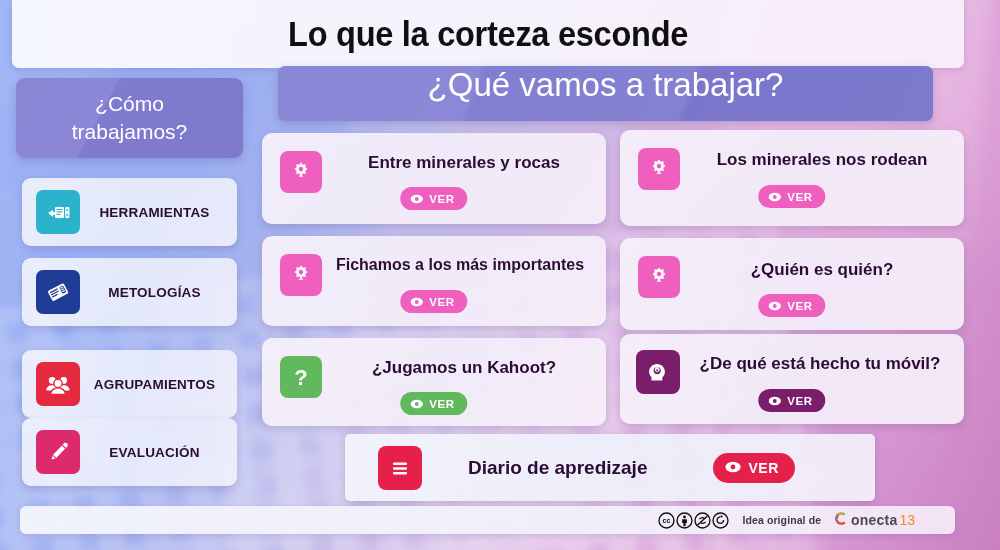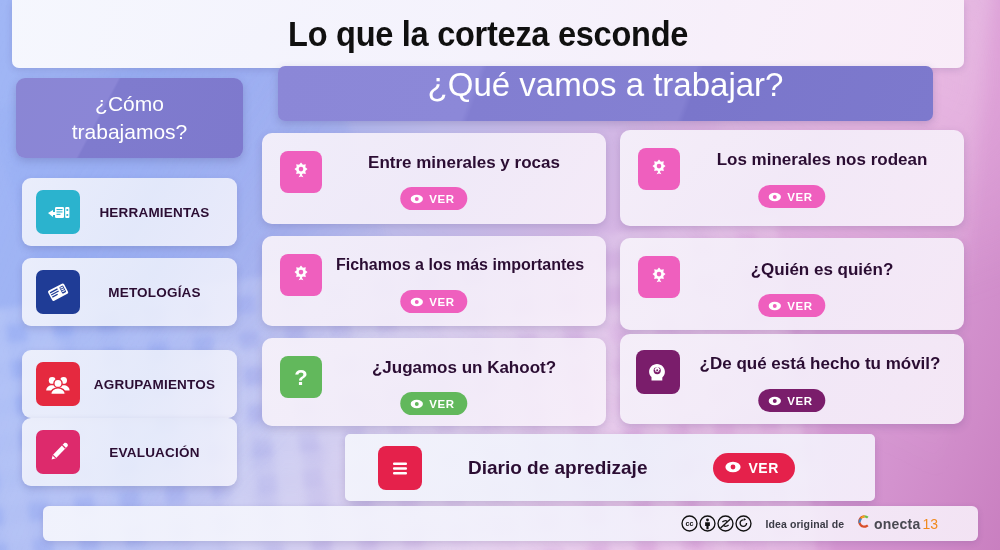--- a/index.html
+++ b/index.html
@@ -171,21 +171,21 @@
     margin-left:-20px;
   }
   #card-diario .ver {
     margin-right:80px; height:30px; padding:0 16px 0 12px;
     border-radius:15px; display:flex; align-items:center; gap:7px;
     color:#fff; font-size:14px; font-weight:bold; letter-spacing:.6px; cursor:pointer;
   }
 
   
   #footer {
-    position:absolute; left:43px; top:506px; width:935px; height:35px;
+    position:absolute; left:20px; top:506px; width:935px; height:28px;
     background:linear-gradient(100deg, rgba(245,246,253,.93) 0%, rgba(242,242,252,.90) 60%, rgba(248,240,250,.88) 100%);
     border-radius:6px;
     box-shadow:0 2px 6px rgba(55,45,105,.14);
     display:flex; align-items:center; justify-content:flex-end;
     padding-right:40px; gap:13px;padding-left:28px;
   }
   #cc-badges { display:flex; gap:1px; }
   .cc { width:17px; height:17px; }
   #footer .idea {
     font-size:10.5px; color:#3b3b46; font-weight:bold;

